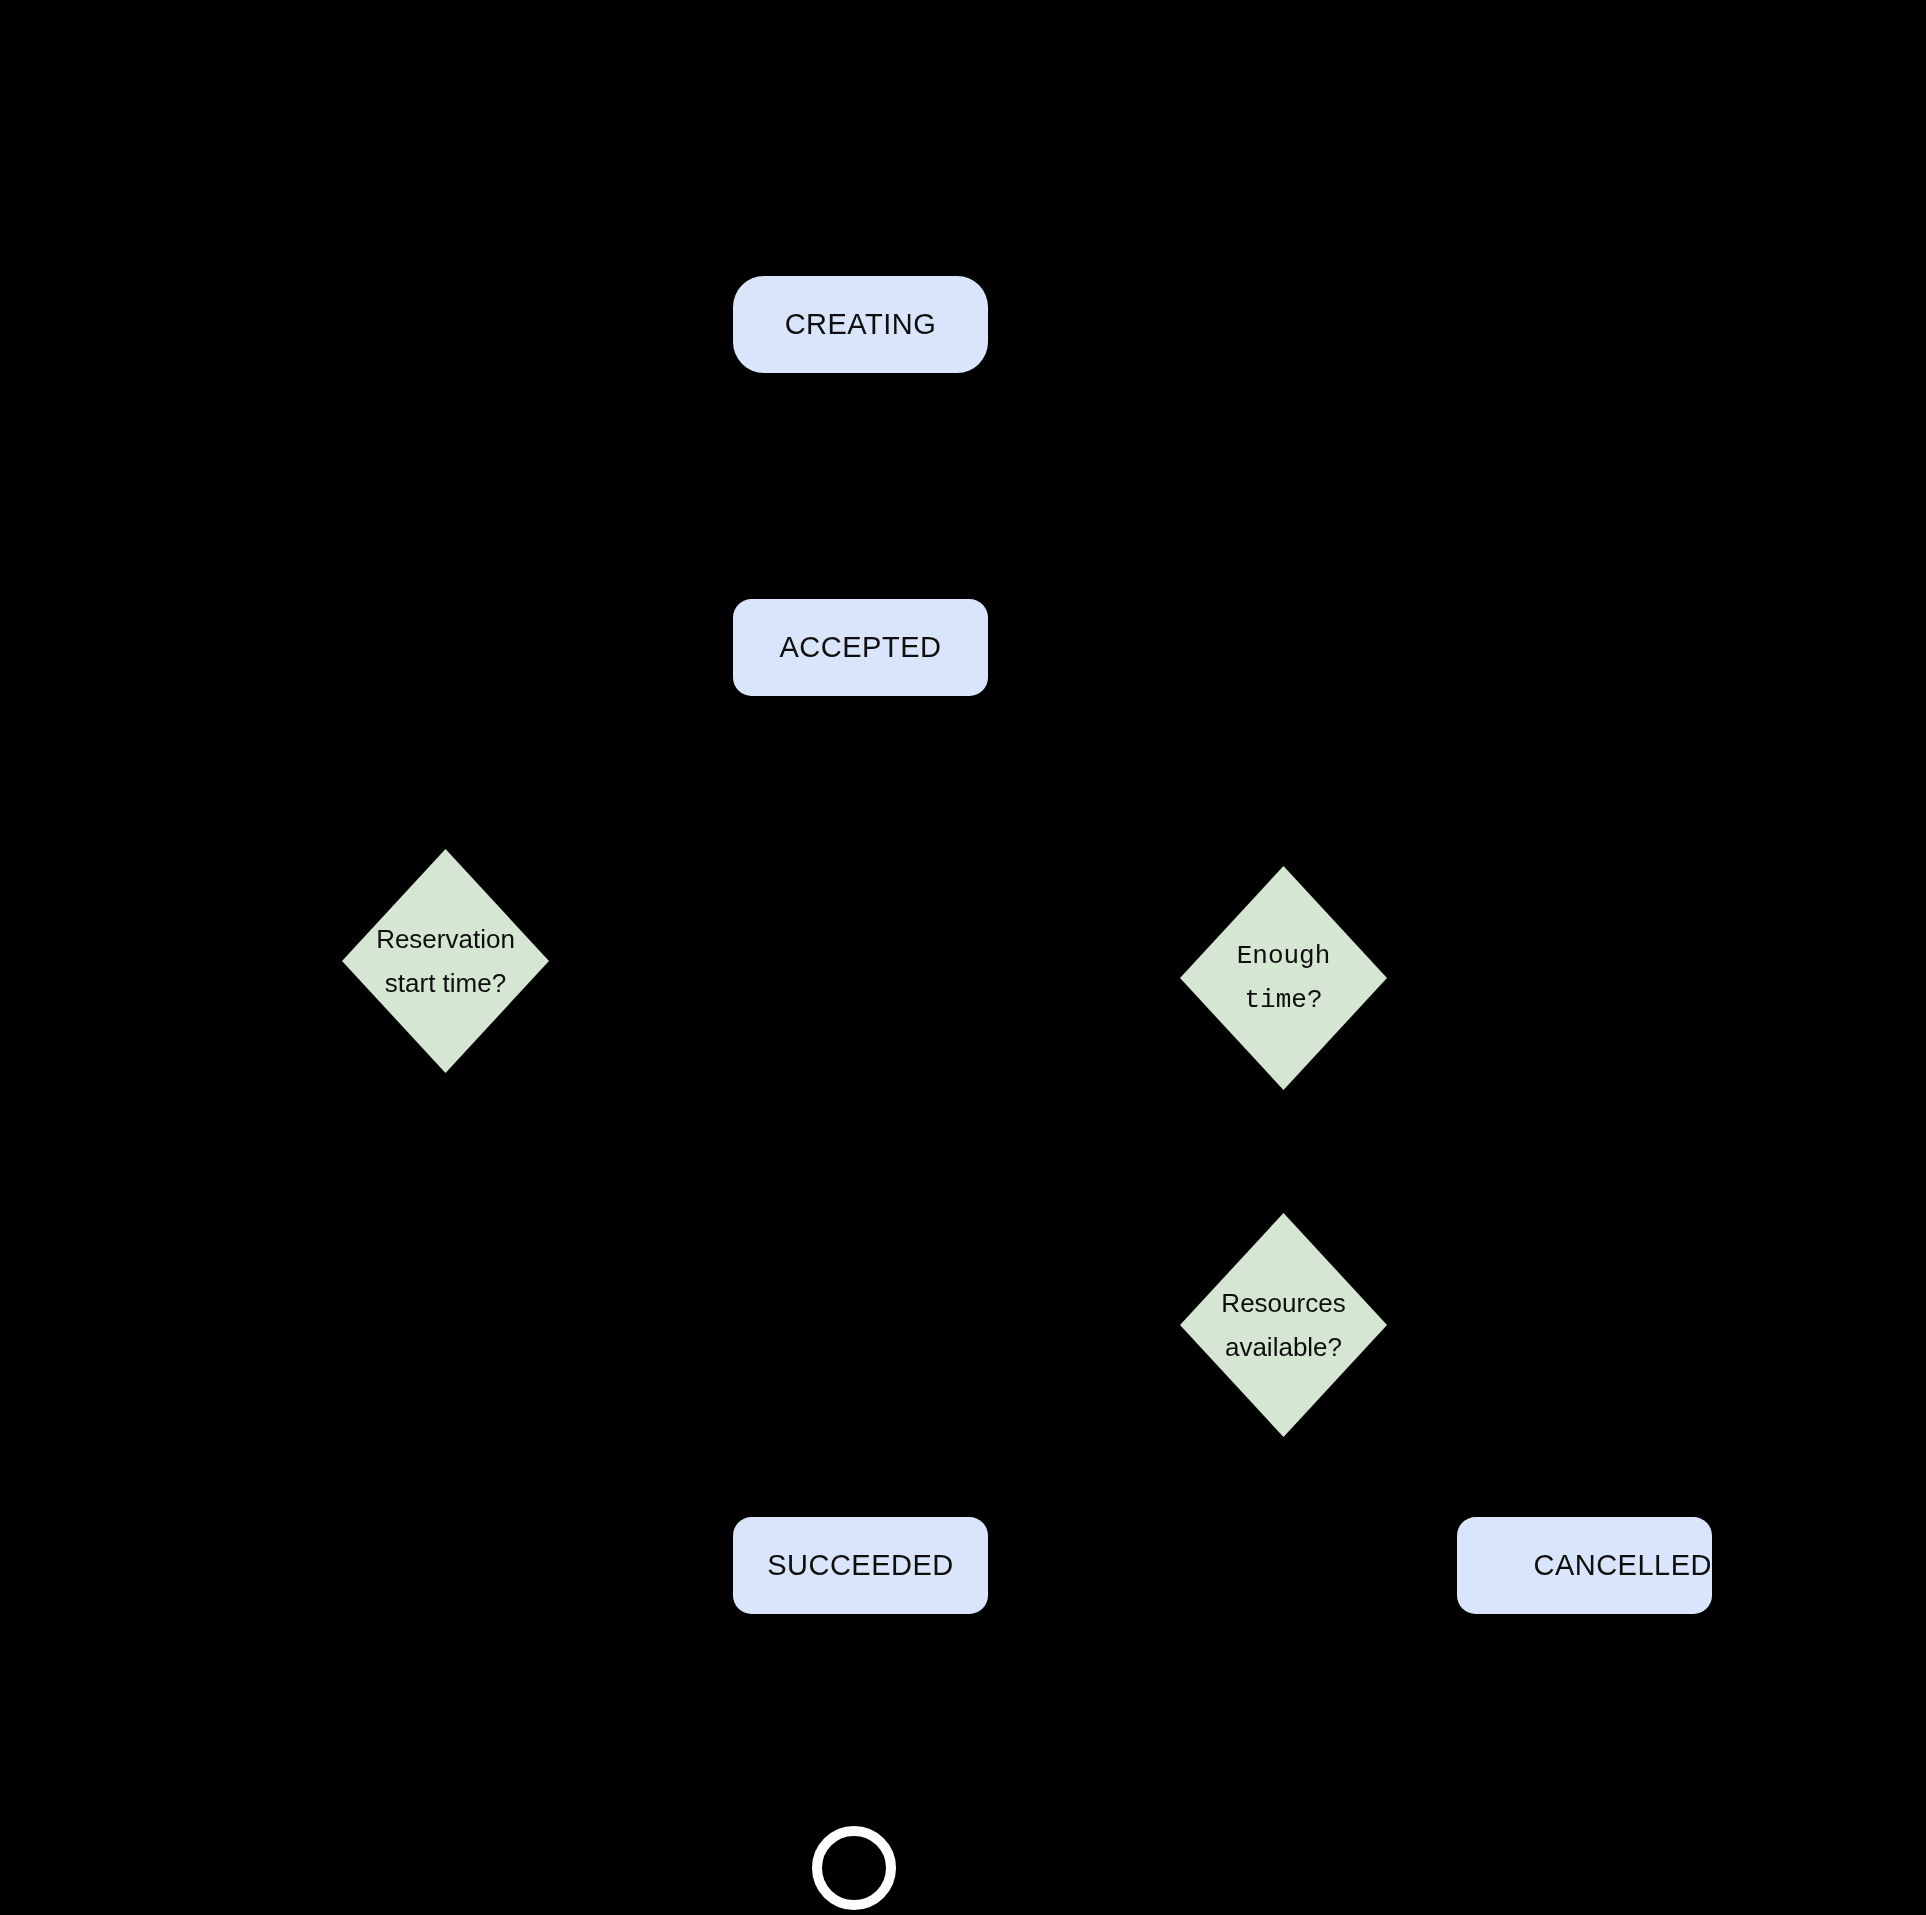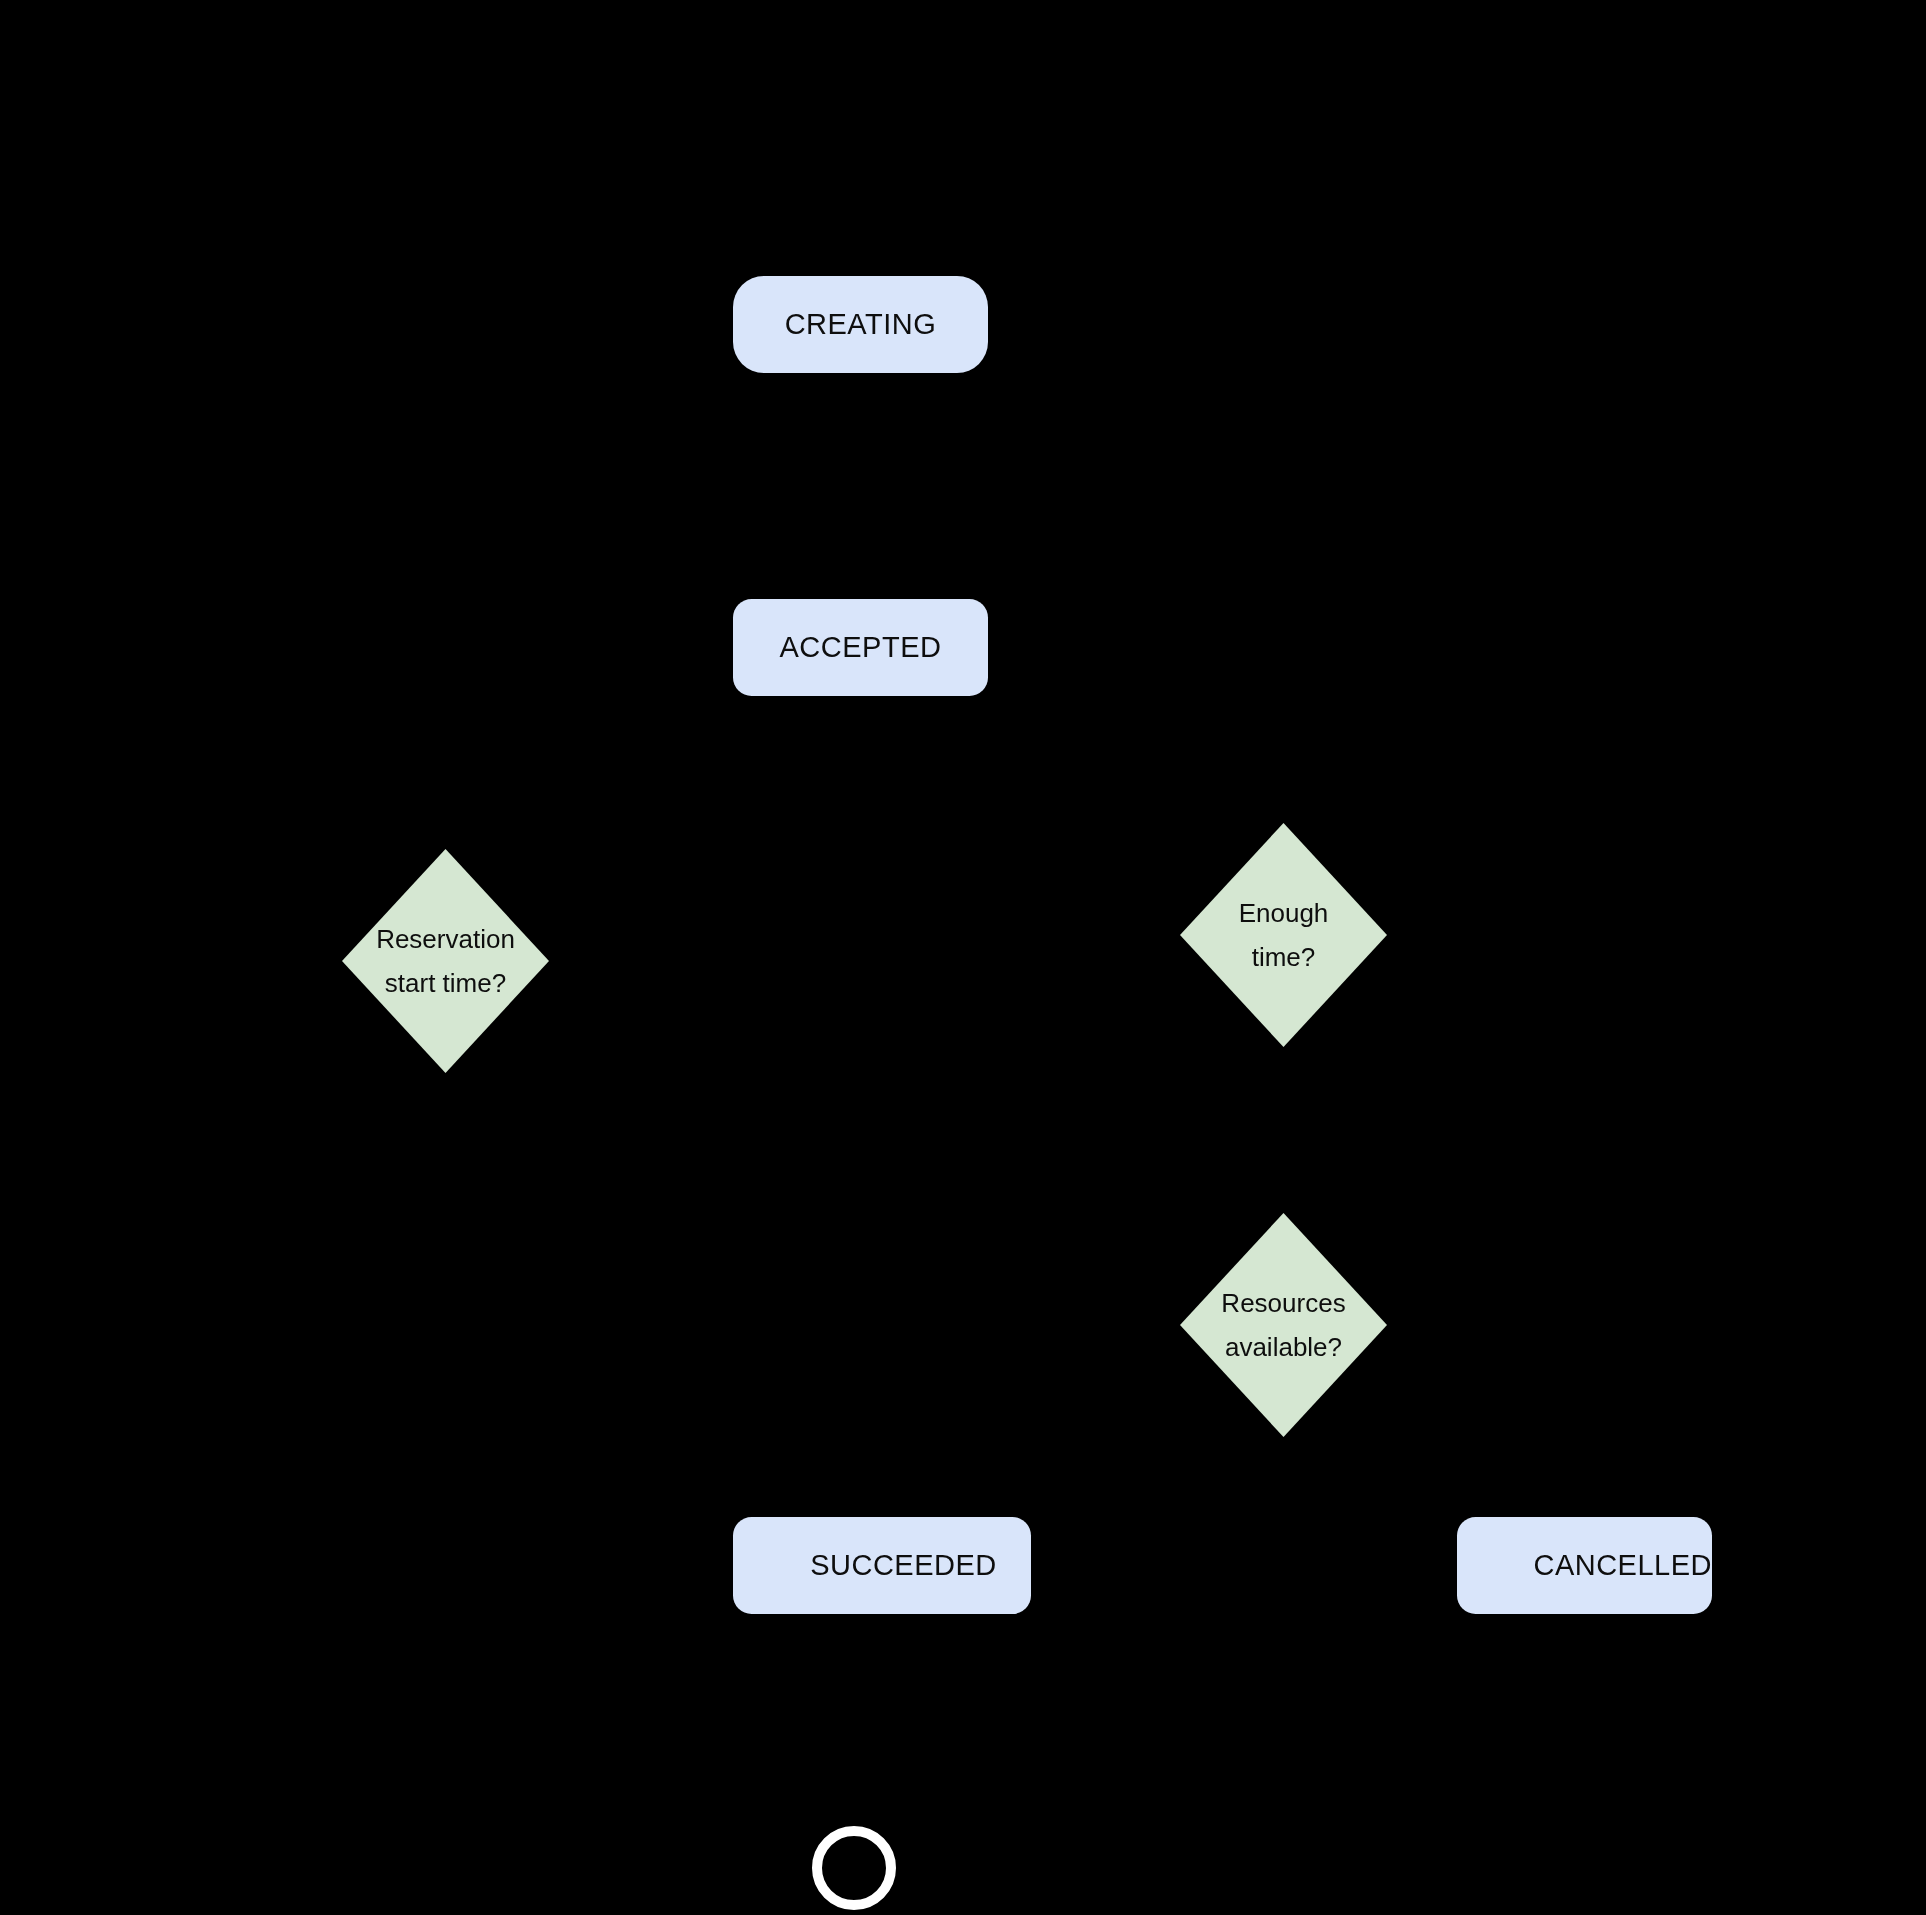--- a/index.html
+++ b/index.html
@@ -27,42 +27,42 @@
     align-items: center;
     justify-content: center;
     color: #0e0e0e;
     font-size: 29px;
     letter-spacing: 0.5px;
     white-space: nowrap;
   }
   .node-creating  { left: 733px; top: 276px; border-radius: 31px;  }
   .node-accepted  { left: 733px; top: 599px; }
   .node-failed    { left: 7.2px;   top: 1517px; }
-  .node-succeeded { left: 733px; top: 1517px; padding-left: 43px; }
+  .node-succeeded { left: 733px; top: 1517px; }
   .node-cancelled { left: 1457px; top: 1517px; justify-content: flex-end; }
 
   
   .decision {
     position: absolute;
     width: 207px;
     height: 224px;
     background: #d5e7d2;
     clip-path: polygon(50% 0, 100% 50%, 50% 100%, 0 50%);
     display: flex;
     flex-direction: column;
     align-items: center;
     justify-content: center;
     text-align: center;
     color: #0e0e0e;
     font-size: 26px;
     line-height: 1.7;
   }
   .node-reservation-start-time { left: 342px;  top: 849px; }
   .node-use-case               { left: 763px; top: 849px; }
-  .node-enough-quota           { left: 1180px; top: 823px; }
+  .node-enough-quota           { left: 1180px; top: 866px; font-family: Liberation Mono, monospace; }
   .node-resources-available    { left: 1180px; top: 1213px; }
   .decision .line { display: block; }
   .decision .line:empty { display: none; }
 
   
   .end-node {
     position: absolute;
     left: 812px;
     top: 1826px;
     width: 84px;

